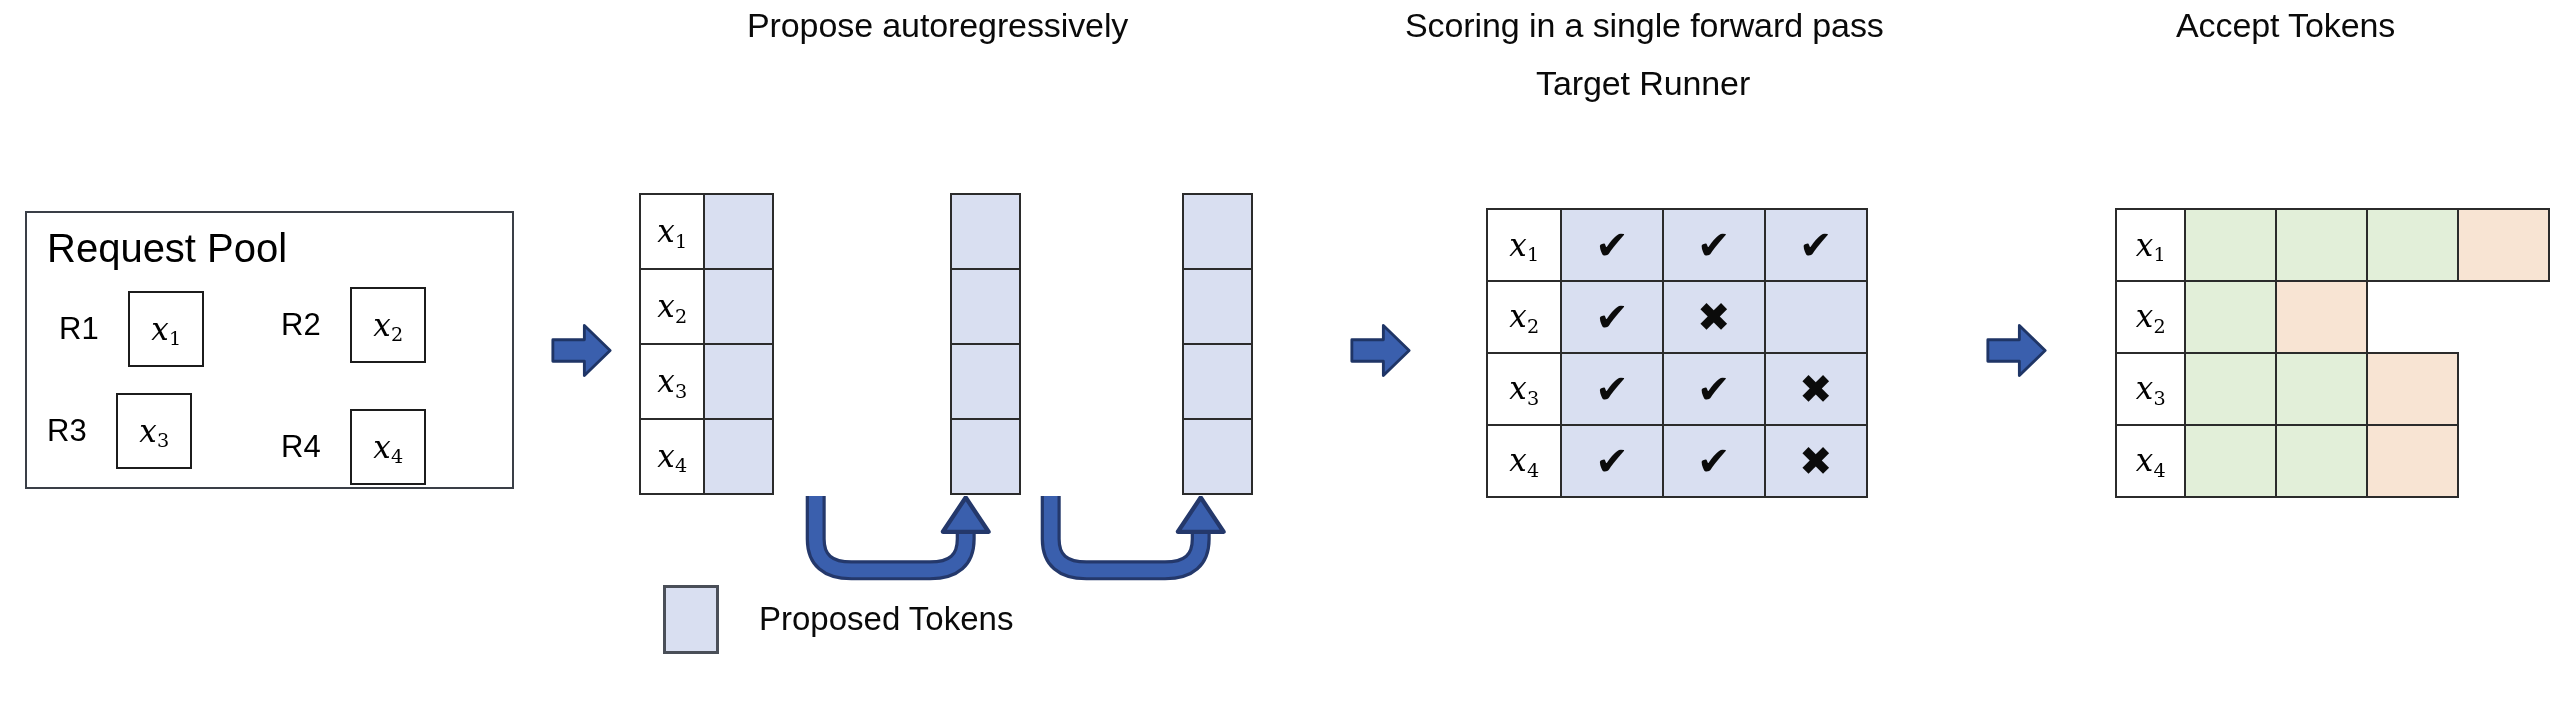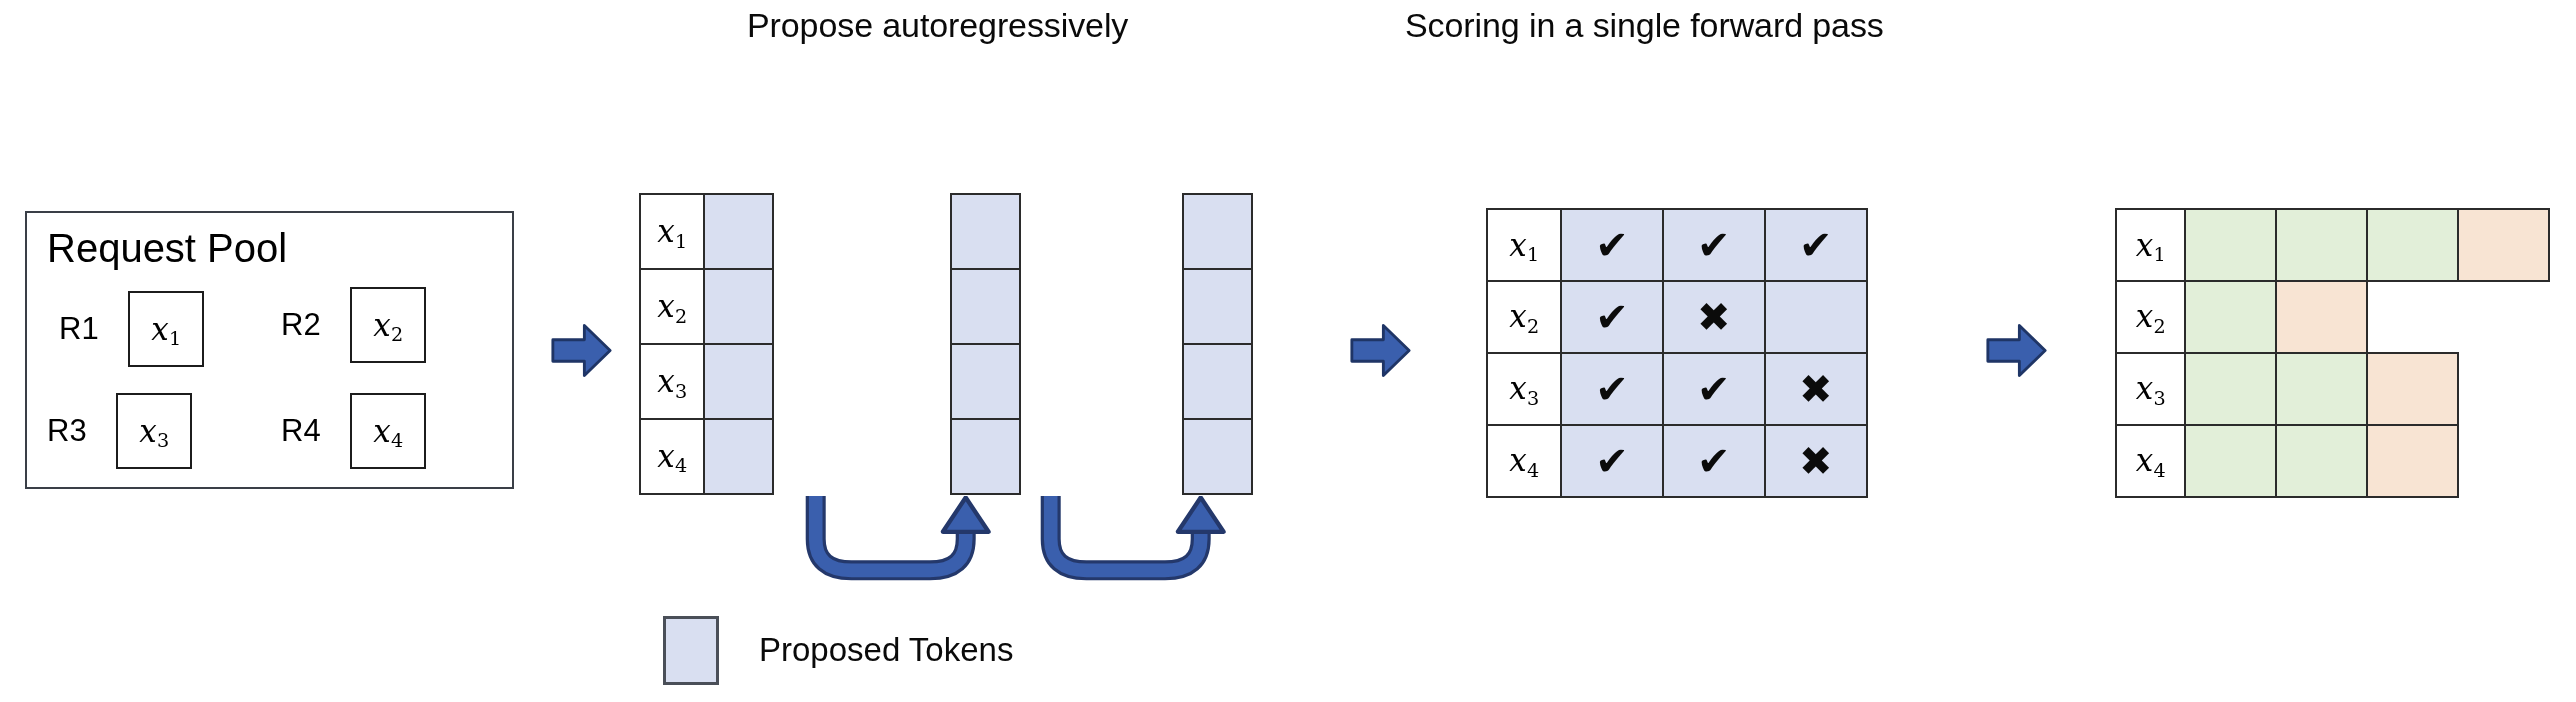--- a/index.html
+++ b/index.html
@@ -80,38 +80,40 @@
 
   
   .draft-col{position:absolute;top:193px;}
   .draft-col .cell{width:71px;height:77px;}
   .draft-col .cell.lbl{width:66px;}
 
   
   .curve{position:absolute;}
 
   
-  #legend{position:absolute;left:0;top:613px;width:2576px;height:79px;}
+  #legend{position:absolute;left:0;top:582px;width:2576px;height:79px;}
   .legend-item{position:absolute;display:flex;align-items:center;}
   .legend-swatch{
     width:56px;height:69px;border:3.6px solid #4a4f58;box-sizing:border-box;
   }
   .legend-label{
     margin-left:40px;font-size:33px;white-space:nowrap;color:#0a0a0a;
   }
 </style>
 </head>
 <body>
 
 <div class="stage">
 
   <div class="heading" style="left:747px;top:5.7px;">Propose autoregressively</div>
 
   <div class="heading" style="left:1405px;top:5.7px;">Scoring in a single forward pass</div>
-
+  <div class="heading" style="left:1536px;top:64px;">Target Runner</div>
+
+  <div class="heading" style="left:2176px;top:5.7px;">Accept Tokens</div>
 
   <div id="request-pool">
     <div class="pool-title">Request Pool</div>
 
     <div class="req" style="left:20px;top:78px;margin-left:12px;">
       <span class="rlabel">R1</span>
       <span class="rbox">
         <span class="xtok"><span>x</span><sub>1</sub></span>
       </span>
     </div>
@@ -123,21 +125,21 @@
       </span>
     </div>
 
     <div class="req" style="left:20px;top:180px;">
       <span class="rlabel">R3</span>
       <span class="rbox">
         <span class="xtok"><span>x</span><sub>3</sub></span>
       </span>
     </div>
 
-    <div class="req" style="left:254px;top:180px;">
+    <div class="req" style="left:254px;top:196px;">
       <span class="rlabel">R4</span>
       <span class="rbox">
         <span class="xtok"><span>x</span><sub>4</sub></span>
       </span>
     </div>
   </div>
 
   <div class="block-arrow" style="left:550px;top:321px;">
     <svg viewBox="0 0 88 82" width="63" height="59">
       <polygon points="4,26 48,26 48,6 84,41 48,76 48,56 4,56" fill="#3a5fad" stroke="#1f3566" stroke-width="4" stroke-linejoin="round"></polygon>

